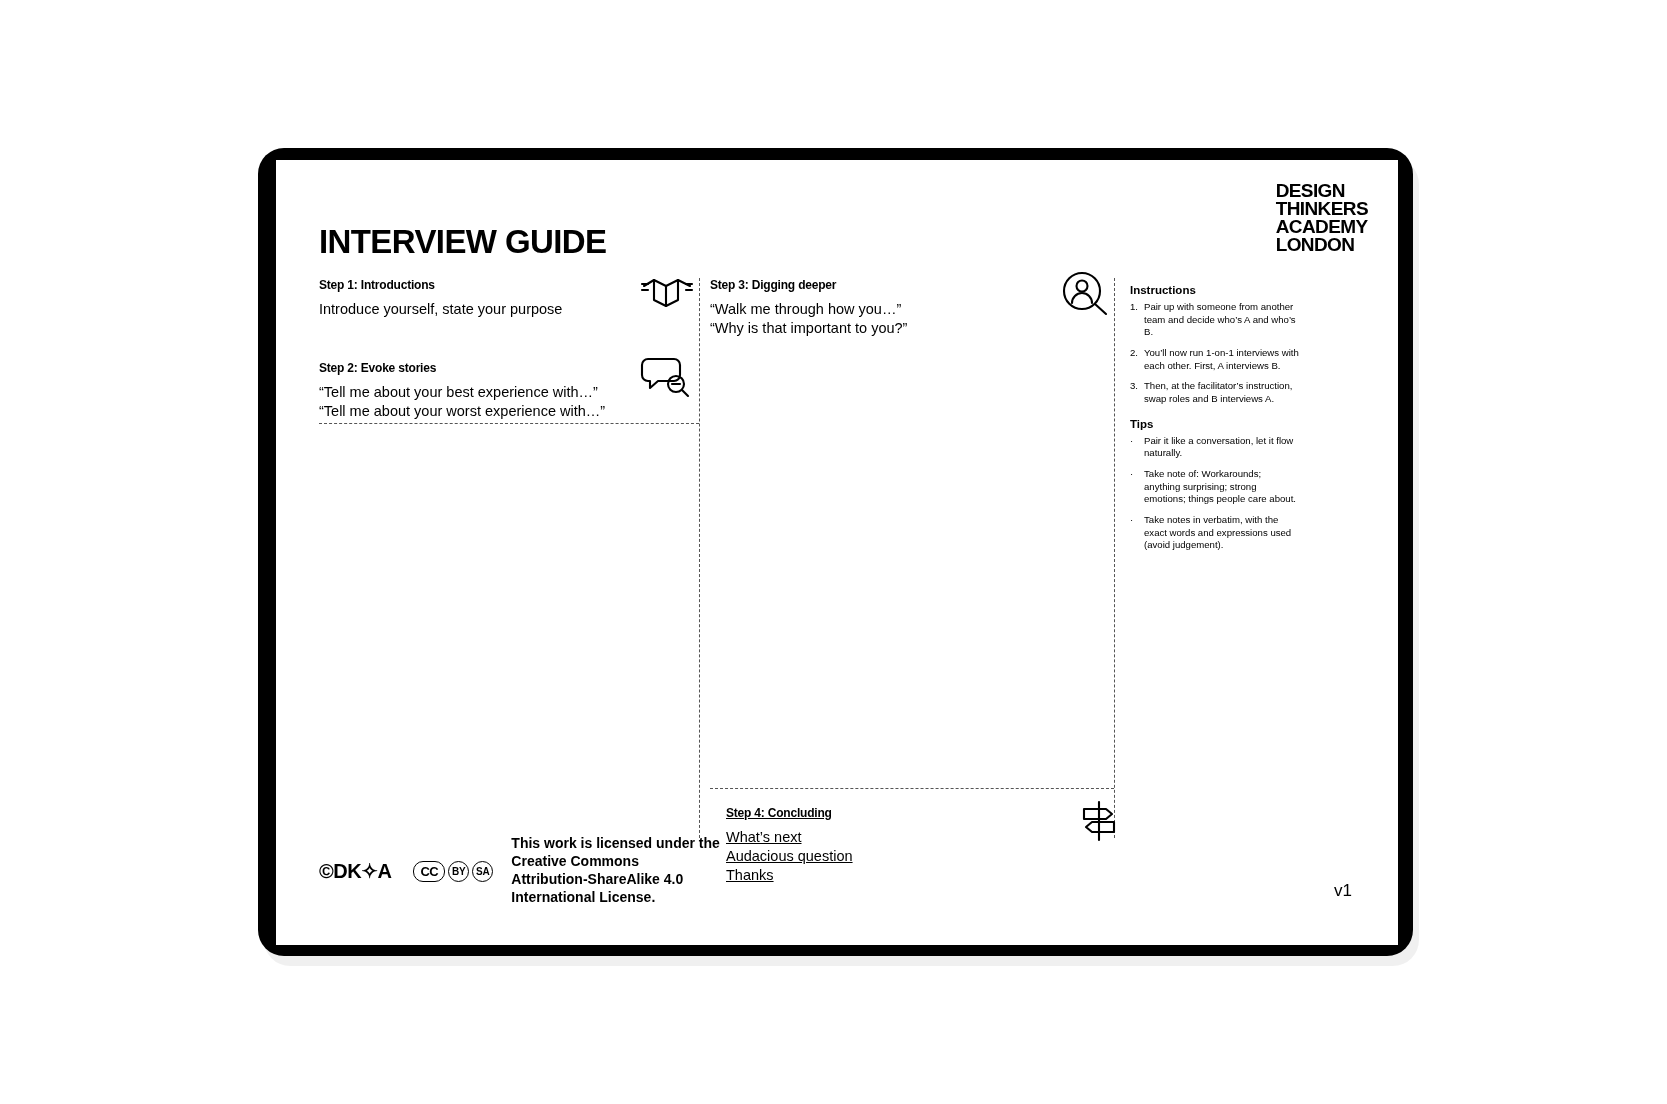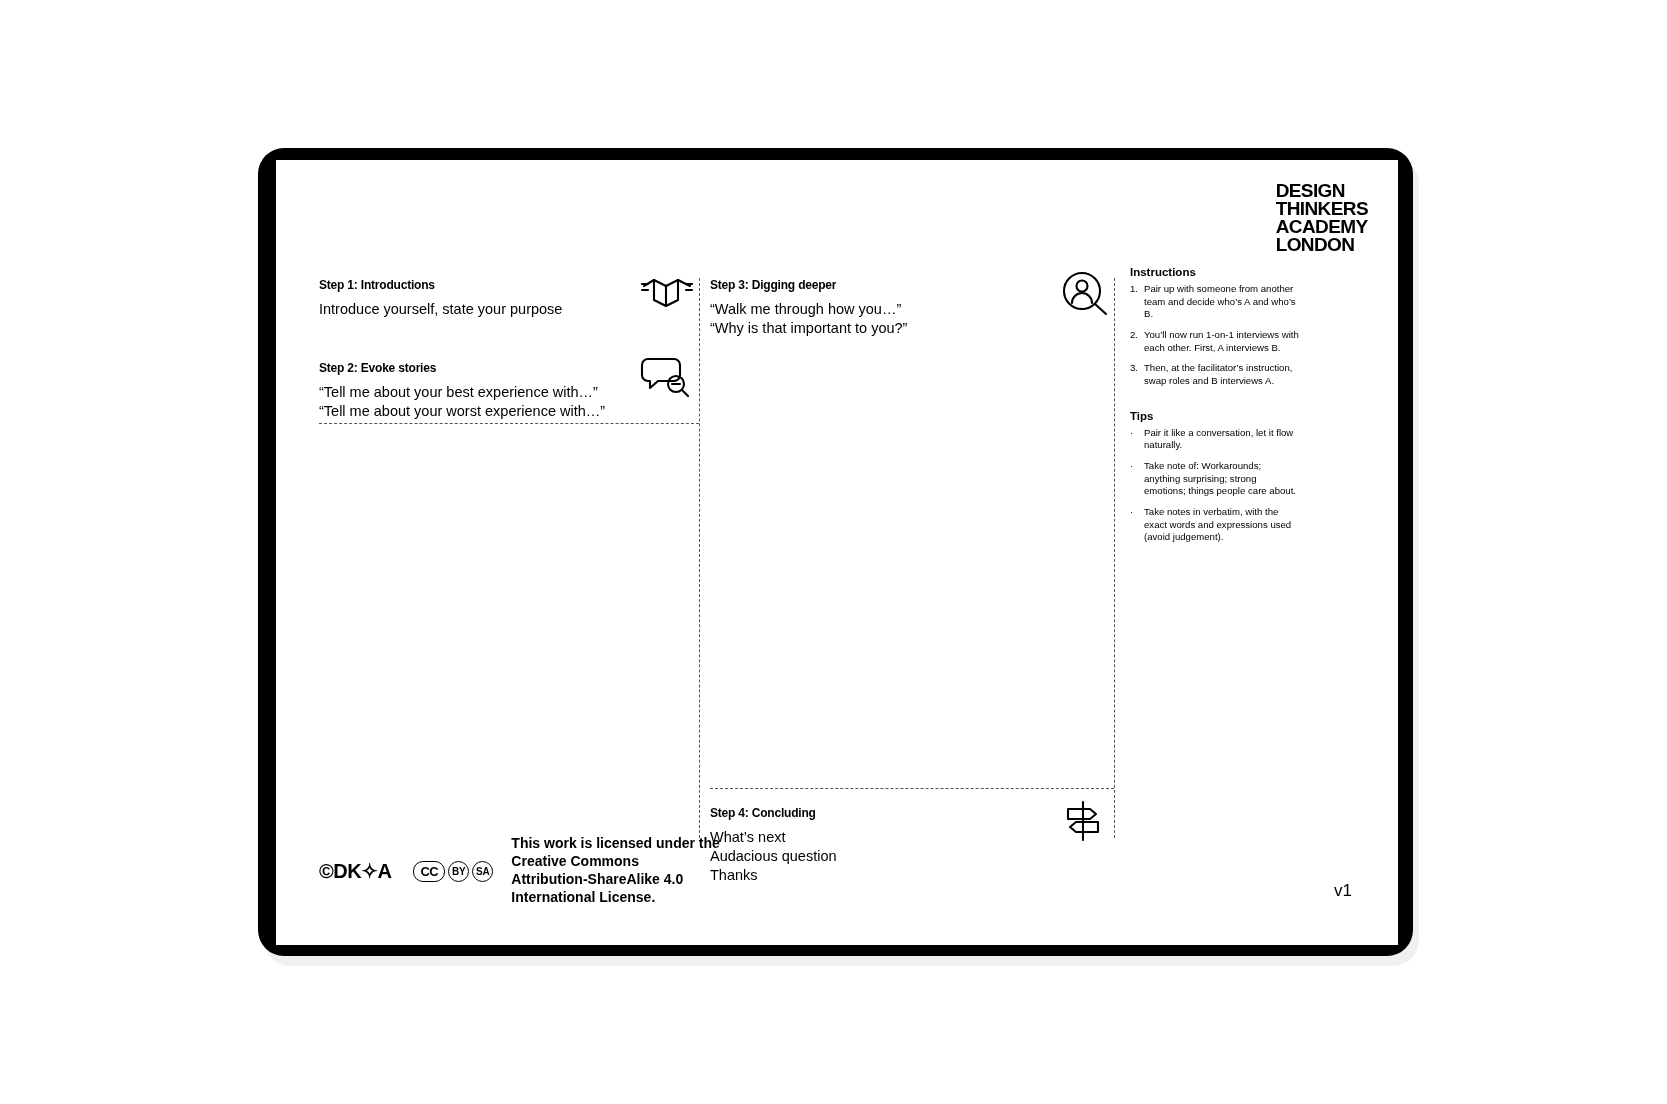--- a/index.html
+++ b/index.html
@@ -77,21 +77,21 @@
   .col-mid {
     position: absolute;
     left: 434px;
     top: 118px;
     width: 400px;
     height: 560px;
   }
   .col-right {
     position: absolute;
     left: 854px;
-    top: 106px;
+    top: 124px;
     width: 170px;
   }
 
   
   .vline {
     position: absolute;
     top: 118px;
     height: 560px;
     border-left: 1px dashed #555;
   }
@@ -122,21 +122,21 @@
   .step-icon {
     position: absolute;
     right: 0;
     top: -8px;
     width: 54px;
     height: 46px;
   }
   .step-icon svg { display: block; }
 
   .step2 { margin-top: 42px; }
-  .step4 { position: absolute; left: 0; top: 528px; width: 400px; }
+  .step4 { position: absolute; left: 16px; top: 528px; width: 400px; text-decoration: underline; }
 
   
   .sec-title {
     font-size: 11.5px;
     font-weight: bold;
     color: #000;
     margin: 0 0 5px 0;
   }
   .num-item, .bullet-item {
     position: relative;
@@ -145,21 +145,21 @@
     color: #000;
     padding-left: 14px;
     margin-bottom: 8px;
   }
   .num-item .marker, .bullet-item .marker {
     position: absolute;
     left: 0;
     top: 0;
     font-size: 9.6px;
   }
-  .tips-block { margin-top: 22px; }
+  .tips-block { margin-top: 12px; }
 
   
   .footer {
     position: absolute;
     left: 43px;
     bottom: 38px;
     display: flex;
     align-items: center;
     gap: 10px;
   }
@@ -220,20 +220,21 @@
 
   <div class="device-screen">
 
     <div class="logo">
       <div>DESIGN</div>
       <div>THINKERS</div>
       <div>ACADEMY</div>
       <div>LONDON</div>
     </div>
 
+    <div class="page-title">INTERVIEW GUIDE</div>
 
     <div class="vline v1"></div>
     <div class="vline v2"></div>
     <div class="hline h1"></div>
     <div class="hline h2"></div>
 
     <div class="col-left">
 
       <div class="step step1">
         <div class="step-icon">

